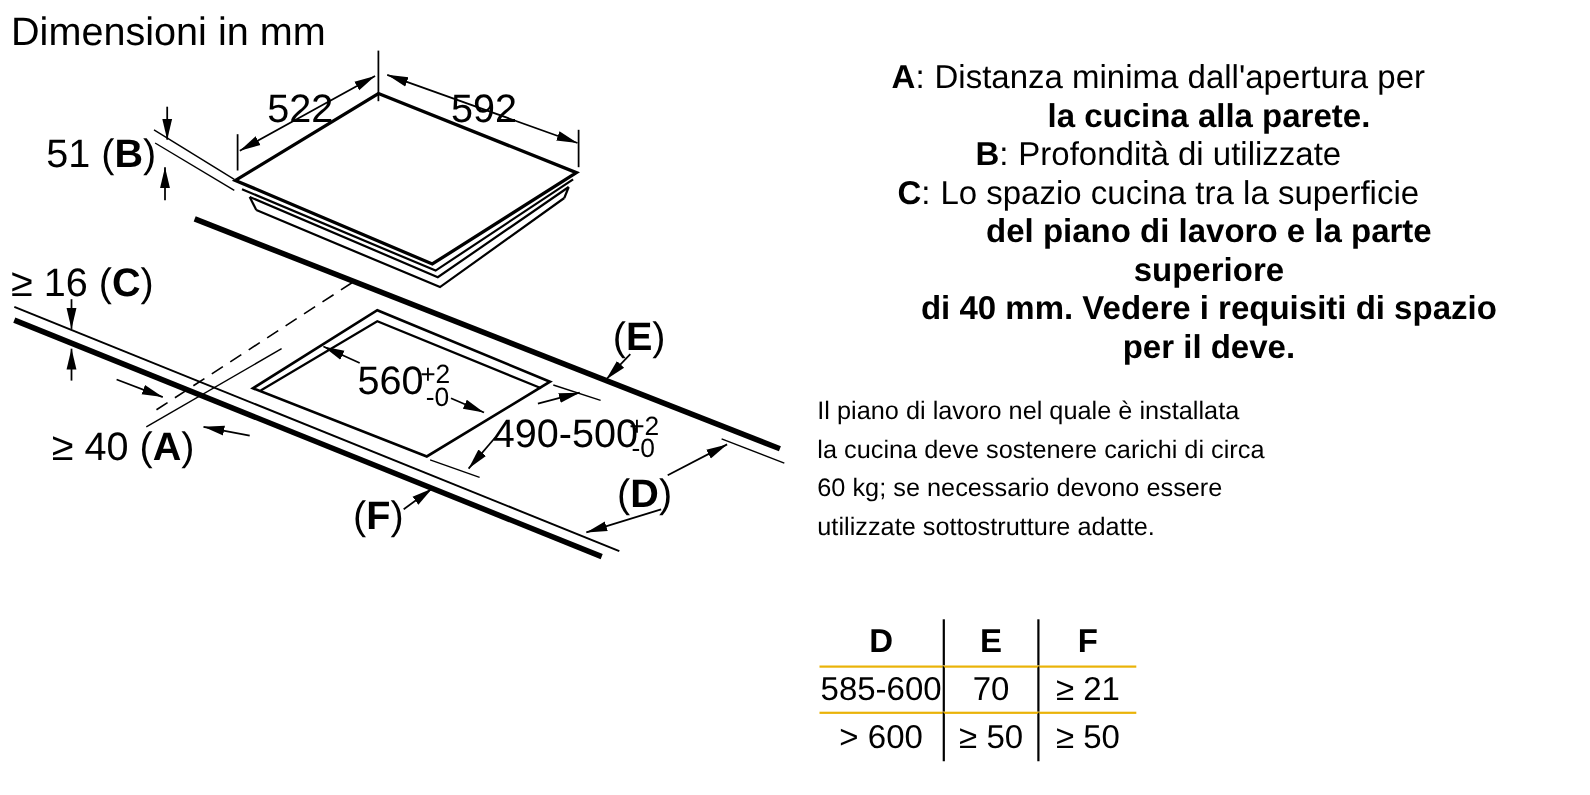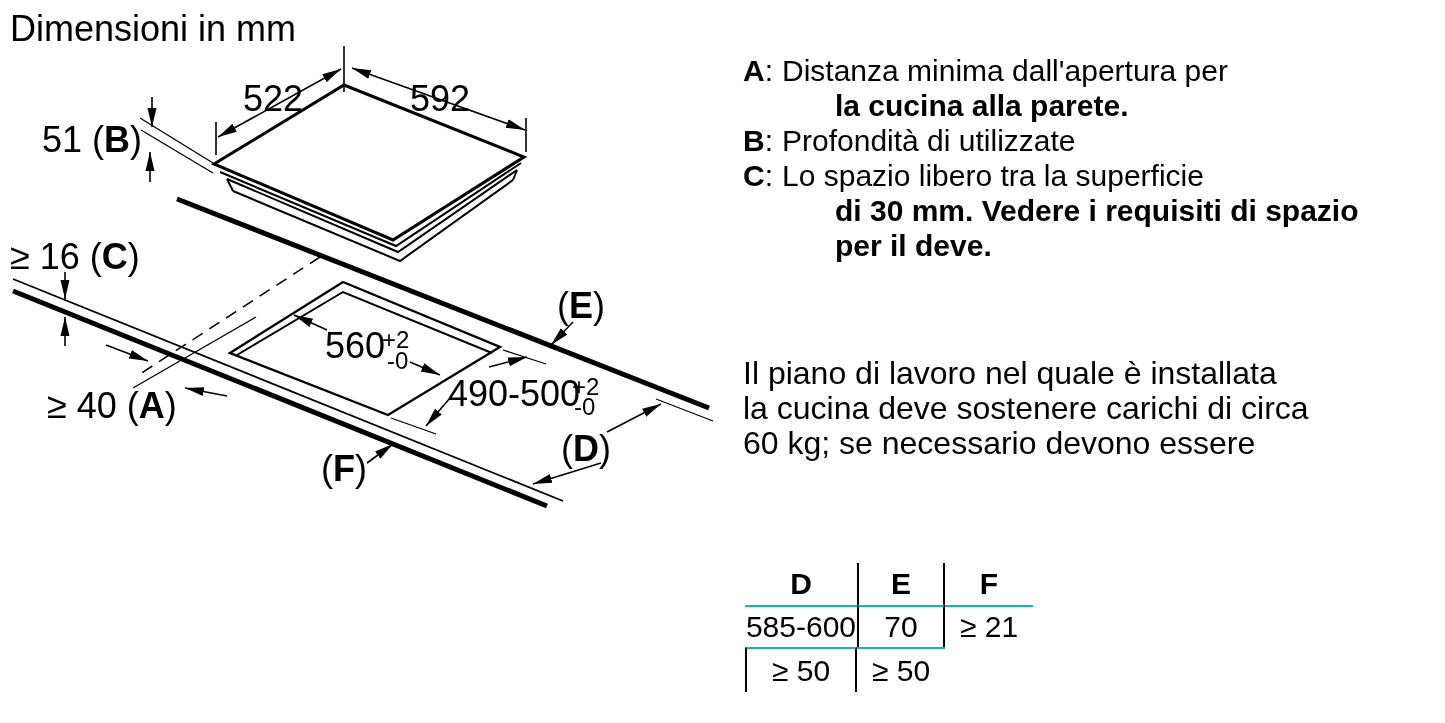--- a/index.html
+++ b/index.html
@@ -3,32 +3,32 @@
 <meta charset="utf-8">
 <style>
   html,body{margin:0;padding:0;background:#fff;}
   .page{position:relative;width:1445px;height:723px;background:#fff;overflow:hidden;
         font-family:"Liberation Sans","DejaVu Sans",sans-serif;color:#000;}
   .title{position:absolute;left:10px;top:8px;font-size:36px;letter-spacing:0;text-align:center;}
   svg{position:absolute;left:0;top:0;}
   svg text{font-family:"Liberation Sans","DejaVu Sans",sans-serif;fill:#000;}
   .dimtxt{font-size:36px;}
   .suptxt{font-size:24px;}
-  .legend{position:absolute;left:743px;top:53px;width:620px;font-size:30px;line-height:35px;}
+  .legend{position:absolute;left:743px;top:53px;width:620px;font-size:30px;line-height:35px;text-align:center;}
   .lg-item{padding-left:46px;text-indent:-46px;}
   .lg-cont{padding-left:46px;text-indent:0;font-weight:bold;}
   .lg-letter{font-weight:bold;}
   .lg-sep{margin-right:9px;}
-  .para{position:absolute;left:743px;top:356px;width:620px;font-size:32px;line-height:35px;}
+  .para{position:absolute;left:743px;top:356px;width:620px;font-size:23px;line-height:35px;}
   .spec-table{position:absolute;left:745px;top:563px;display:grid;
       grid-template-columns:112px 88px 88px;grid-template-rows:42px 42px 45px;font-size:30px;}
   .tcell{display:flex;align-items:center;justify-content:center;}
   .thead{font-weight:bold;}
   .cmid{border-left:2px solid #000;border-right:2px solid #000;}
-  .rline{border-top:2px solid #14b8a6;}
+  .rline{border-top:2px solid #eab308;}
 </style>
 </head>
 <body>
 
 <div class="page">
 
   <div class="title">Dimensioni in mm</div>
 
   <svg width="740" height="560" viewBox="0 0 740 560">
     <defs>
@@ -130,38 +130,41 @@
 
   <div class="legend">
     <div class="lg-item">
       <span class="lg-letter">A</span><span class="lg-sep">:</span><span>Distanza minima dall'apertura per</span>
       <div class="lg-cont">la cucina alla parete.</div>
     </div>
     <div class="lg-item">
       <span class="lg-letter">B</span><span class="lg-sep">:</span><span>Profondità di utilizzate</span>
     </div>
     <div class="lg-item">
-      <span class="lg-letter">C</span><span class="lg-sep">:</span><span>Lo spazio libero tra la superficie</span>
-      <div class="lg-cont">di 30 mm. Vedere i requisiti di spazio</div>
+      <span class="lg-letter">C</span><span class="lg-sep">:</span><span>Lo spazio cucina tra la superficie</span>
+      <div class="lg-cont">del piano di lavoro e la parte superiore</div>
+      <div class="lg-cont">di 40 mm. Vedere i requisiti di spazio</div>
       <div class="lg-cont">per il deve.</div>
     </div>
   </div>
 
   <div class="para">
     <div>Il piano di lavoro nel quale è installata</div>
     <div>la cucina deve sostenere carichi di circa</div>
     <div>60 kg; se necessario devono essere</div>
+    <div>utilizzate sottostrutture adatte.</div>
   </div>
 
   <div class="spec-table">
     <div class="tcell thead">D</div>
     <div class="tcell thead cmid">E</div>
     <div class="tcell thead">F</div>
 
     <div class="tcell rline">585-600</div>
     <div class="tcell rline cmid">70</div>
     <div class="tcell rline">≥ 21</div>
 
+    <div class="tcell rline">&gt; 600</div>
     <div class="tcell rline cmid">≥ 50</div>
     <div class="tcell rline">≥ 50</div>
   </div>
 
 </div>
 
 </body></html>

